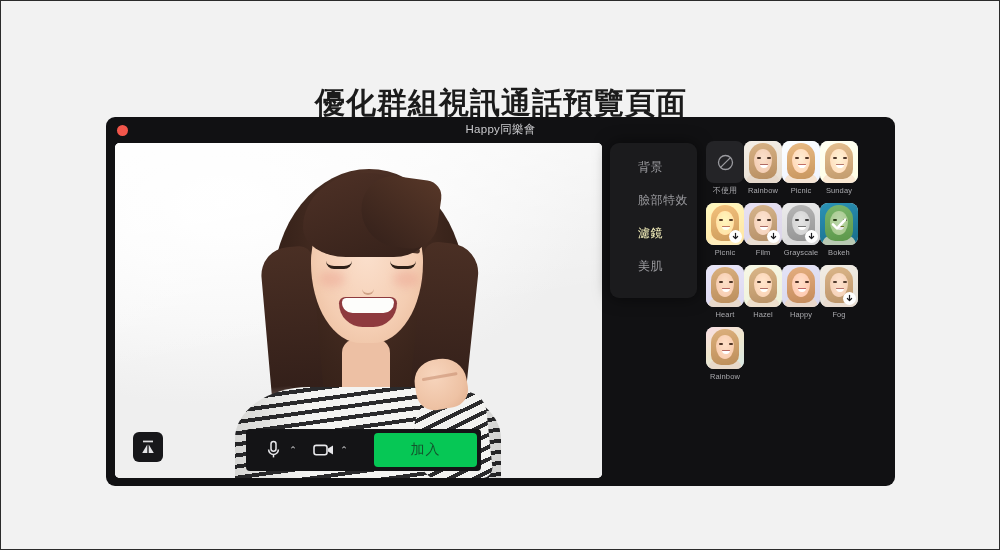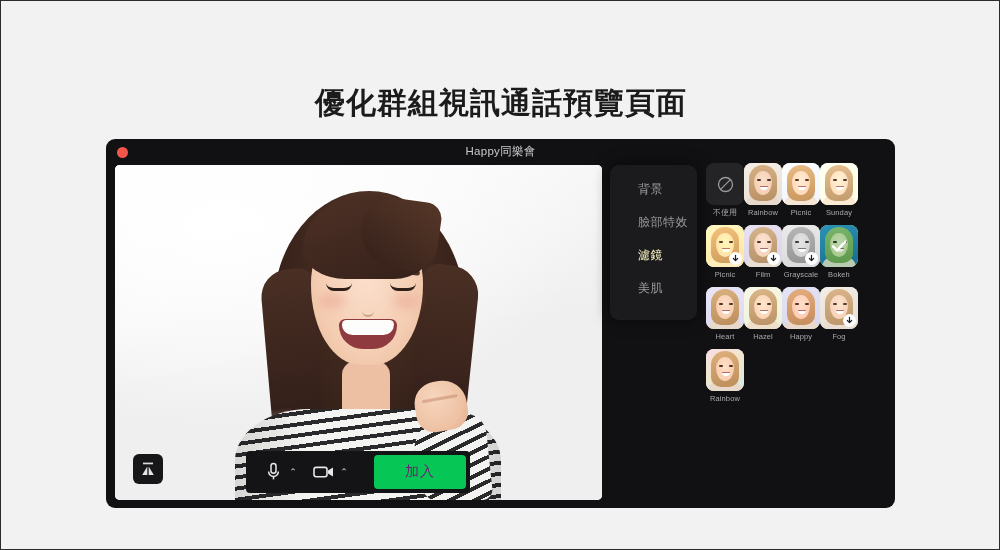--- a/index.html
+++ b/index.html
@@ -30,21 +30,21 @@
     color: #1b1b1b;
     letter-spacing: 1px;
     line-height: 38px;
     margin-top: 39px;
   }
 
   
   .app-window {
     position: absolute;
     left: 105px;
-    top: 138px;
+    top: 116px;
     width: 789px;
     height: 369px;
     background: #111113;
     border-radius: 9px;
     overflow: hidden;
   }
 
   .titlebar {
     position: absolute;
     left: 0; top: 0;
@@ -257,24 +257,24 @@
   .ctl-icon { width: 22px; height: 22px; display:flex; align-items:center; justify-content:center; }
   .chev {
     width: 16px; height: 100%;
     display:flex; align-items:center; justify-content:center;
     color:#d8d8da; font-size: 9px; cursor:pointer;
     margin-right: 12px;
     margin-left: 1px;
   }
   .join-btn {
     margin-left: 10px;
-    width: 92px; height: 34px;
+    width: 103px; height: 34px;
     background: #06c755;
     border-radius: 4px;
-    color: #701a75;
+    color: #14532d;
     font-size: 14px;
     display:flex; align-items:center; justify-content:center;
     cursor: pointer;
     letter-spacing: 1px;
   }
 
   
   .menu-panel {
     position: absolute;
     left: 504px;

